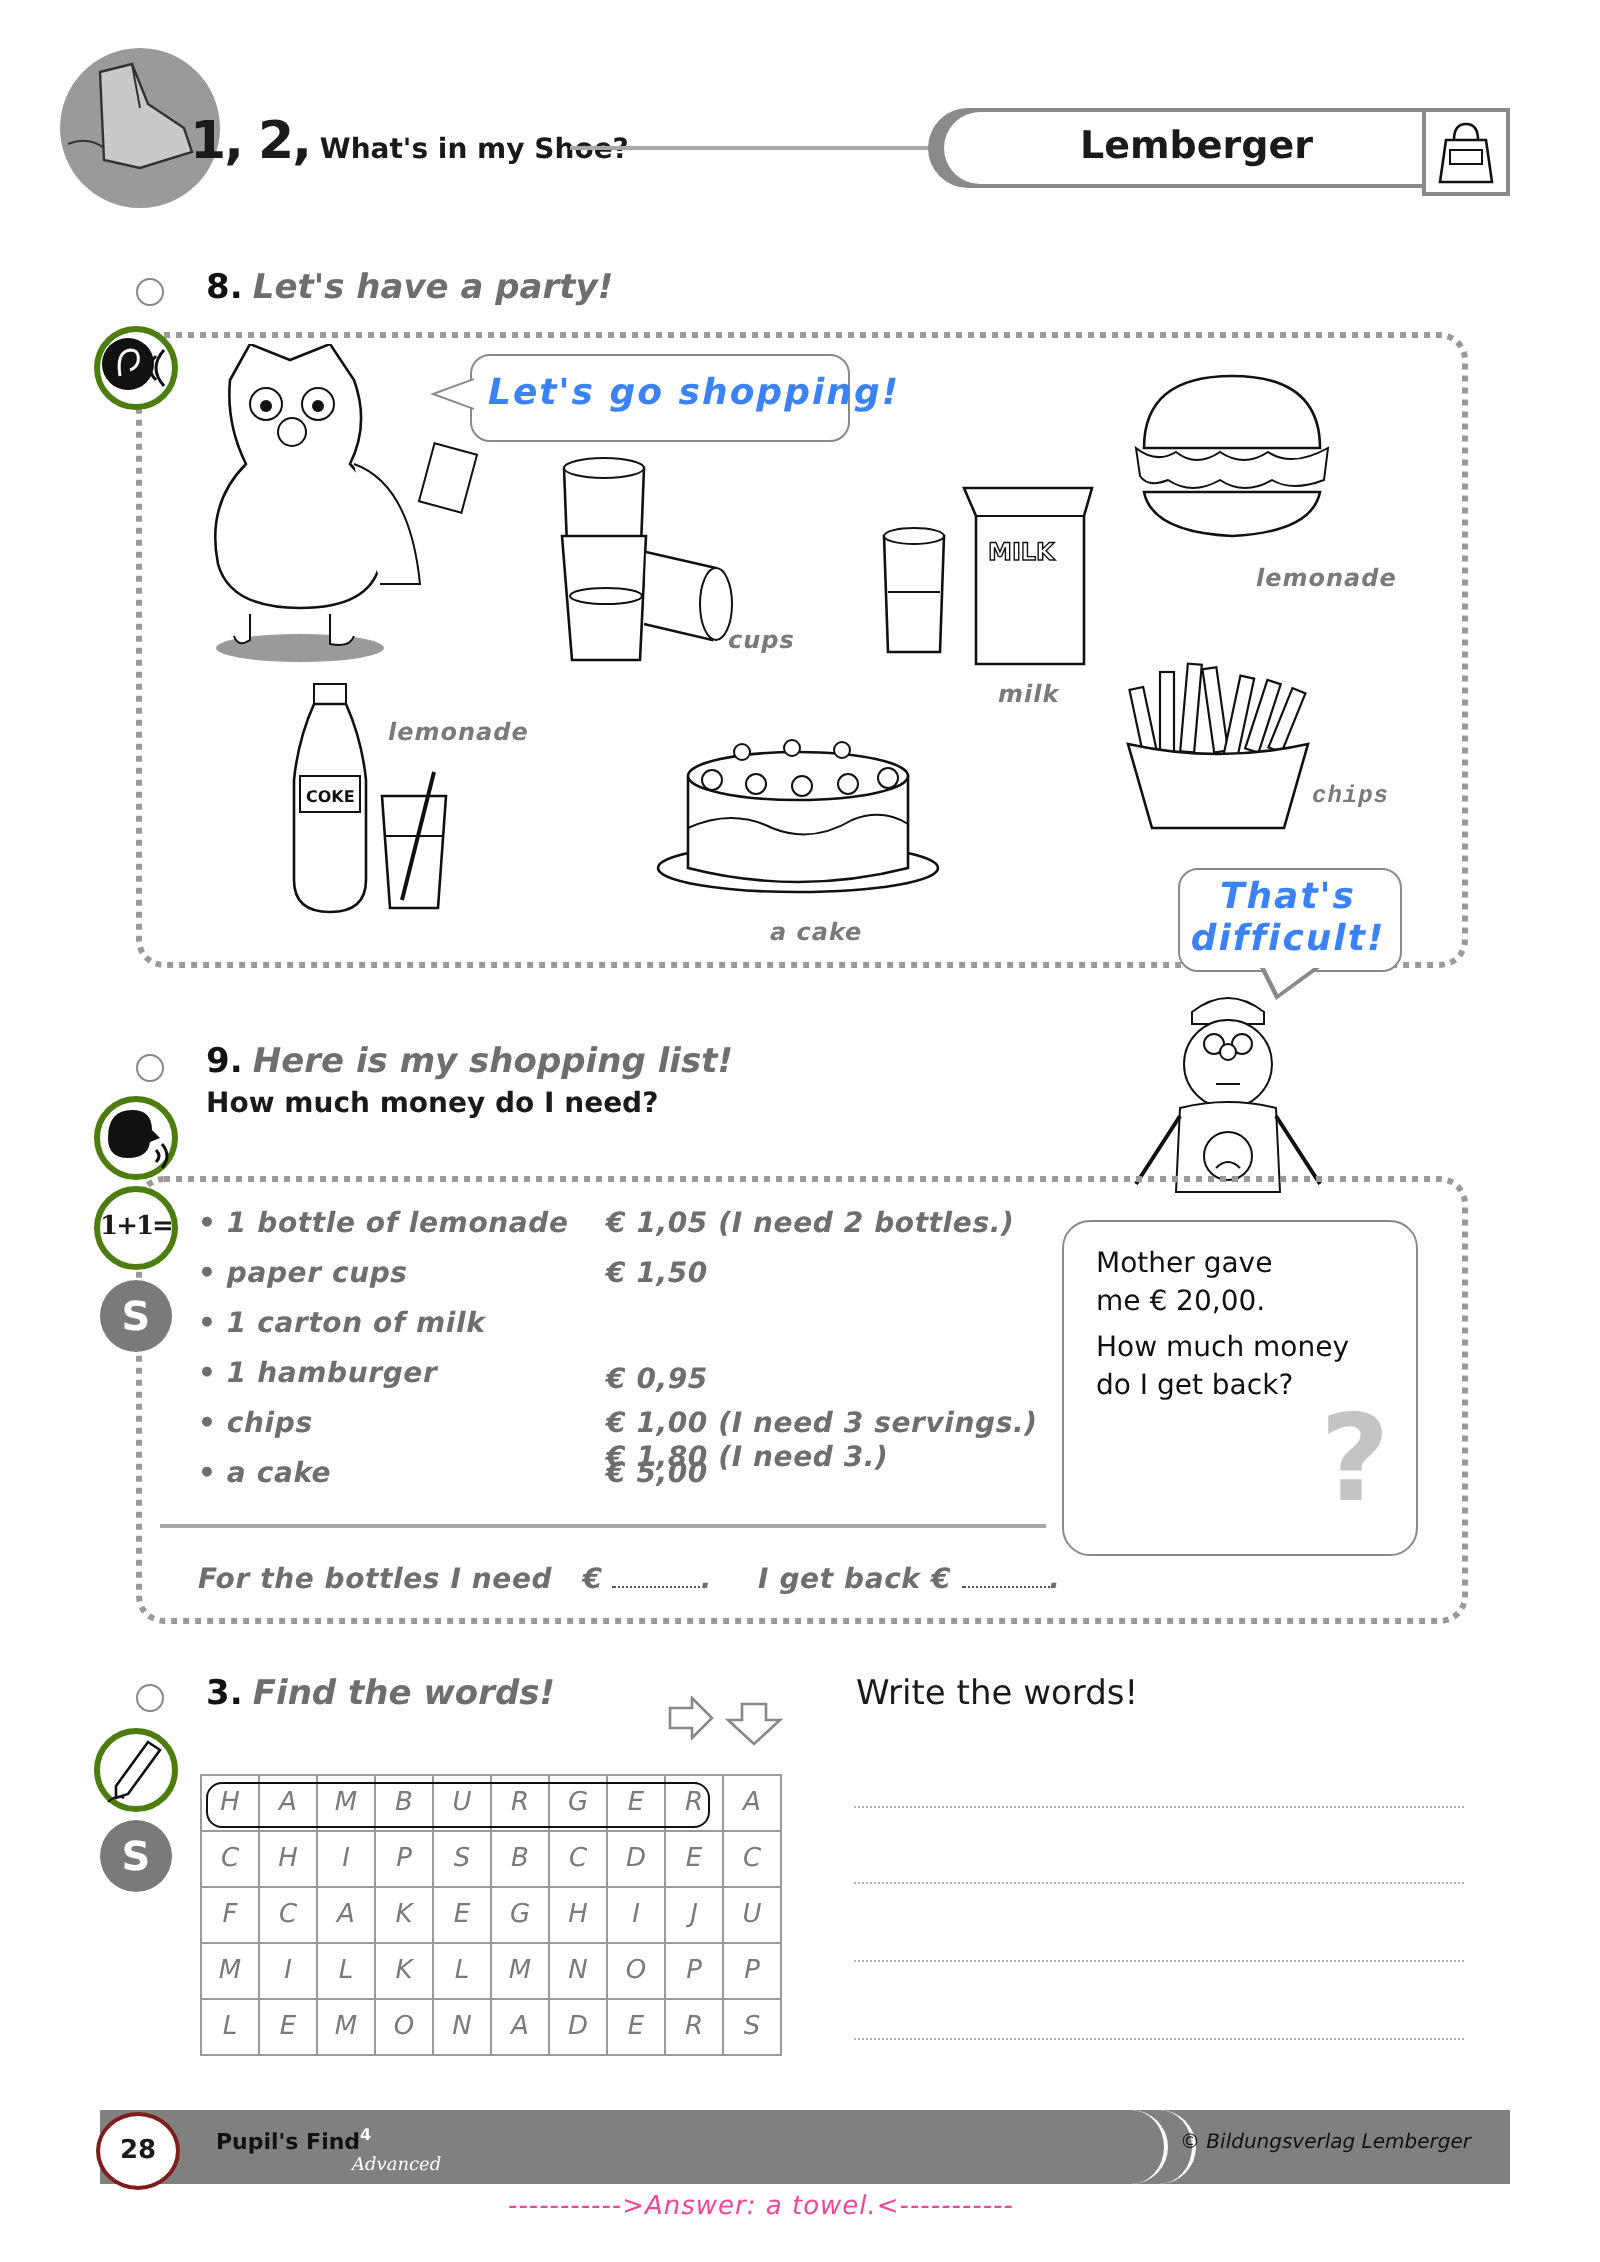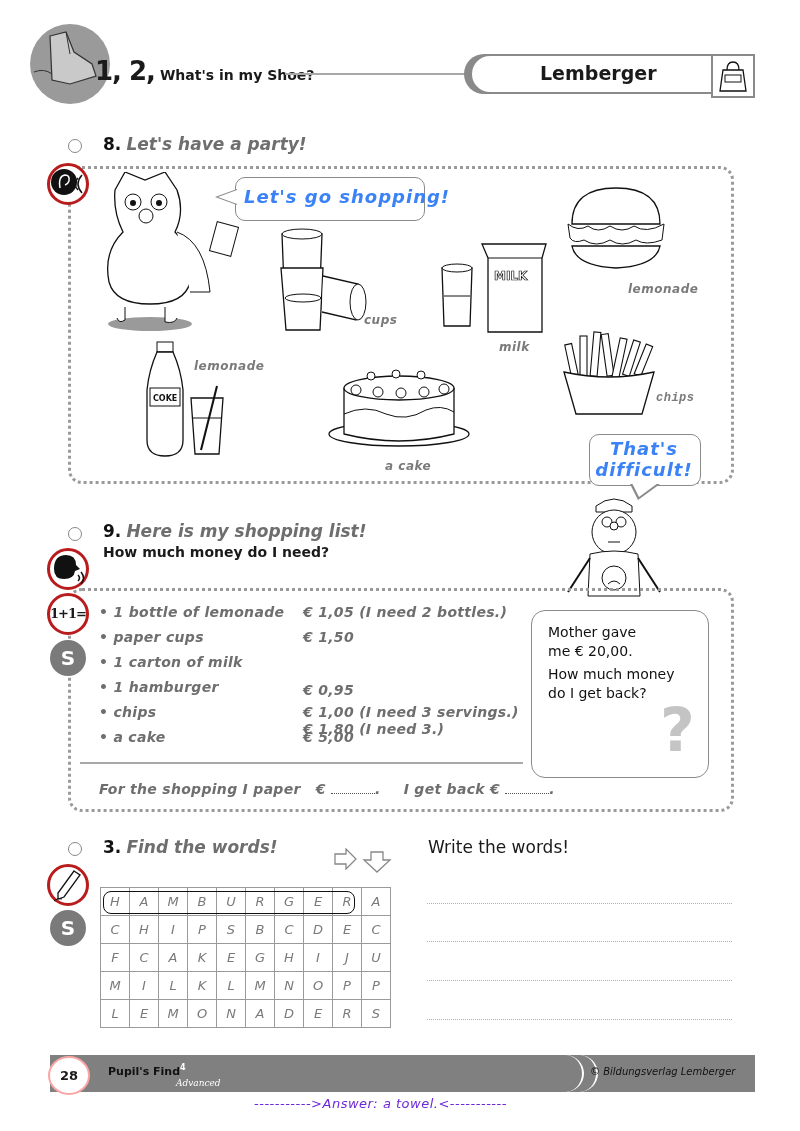--- a/index.html
+++ b/index.html
@@ -17,41 +17,41 @@
   .shopping-text { left:540px; top:62px; width:110px; text-align:center; font-size:19px; font-weight:bold; }
   .bag-box { left:711px; top:54px; width:40px; height:40px; border:2px solid #8a8a8a; background:#fff; }
 
   
   .task-circle { width:12px; height:12px; border:1.5px solid #888; border-radius:50%; background:#fff; }
   .task-num { font-size:17px; font-weight:bold; color:#111; }
   .task-title { font-size:17px; }
 
   .dotted-box { border:3px dotted #9a9a9a; border-radius:14px; }
 
-  .icon-disc { border-radius:50%; border:3px solid #b91c1c; background:#fff; box-sizing:border-box; }
+  .icon-disc { border-radius:50%; border:3px solid #4d7c0f; background:#fff; box-sizing:border-box; }
 
   .speech { border:1.5px solid #8a8a8a; border-radius:10px; background:#fff; }
   .speech-text { font-size:18px; color:#3b82f6; font-style:italic; font-weight:bold; letter-spacing:1px; }
 
   .list-item { font-size:14px; color:#6e6e6e; font-style:italic; font-weight:bold; white-space:nowrap; letter-spacing:0.3px;}
   .list-price { font-size:14px; color:#6e6e6e; font-style:italic; font-weight:bold; white-space:nowrap; letter-spacing:0.3px;}
 
   .mother-box { left:531px; top:610px; width:176px; height:166px; border:1.5px solid #8a8a8a;
                 border-radius:14px; background:#fff; }
   .mother-text { font-size:14px; line-height:19px; color:#111; }
 
   table.grid { border-collapse:collapse; }
   table.grid td { width:28px; height:27px; border:1.2px solid #9a9a9a; text-align:center;
                   font-size:13px; font-style:italic; color:#7a7a7a; padding:0; }
 
   .write-line { height:0; border-top:1.5px dotted #b0b0b0; width:305px; }
 
   .footer-bar { left:50px; top:1055px; width:705px; height:37px; background:#808080; }
   .page-num { left:48px; top:1056px; width:38px; height:35px; border-radius:50%; background:#fff;
-              border:2px solid #fca5a5; font-size:13px; font-weight:bold; text-align:center; line-height:35px; }
+              border:2px solid #7f1d1d; font-size:13px; font-weight:bold; text-align:center; line-height:35px; }
 </style>
 </head>
 <body>
 
 <div class="abs logo-circle">
   <svg width="80" height="80" viewBox="0 0 80 80">
     <path d="M20 12 L36 8 L44 28 L62 40 L66 52 L40 60 L22 56 Z" fill="#c9c9c9" stroke="#333" stroke-width="1.2"></path>
     <path d="M36 8 L40 30" stroke="#333" stroke-width="1" fill="none"></path>
     <path d="M4 48 Q14 44 22 50" stroke="#333" stroke-width="1" fill="none"></path>
   </svg>
@@ -244,21 +244,21 @@
   <div class="list-price abs" style="left:204px;top:75px;margin-top:42px;">€ 1,80 (I need 3.)</div>
   <div class="list-item abs" style="left:0;top:100px;">• chips</div>
   <div class="list-price abs" style="left:204px;top:100px;">€ 1,00 (I need 3 servings.)</div>
   <div class="list-item abs" style="left:0;top:125px;">• a cake</div>
   <div class="list-price abs" style="left:204px;top:125px;">€ 5,00</div>
 </div>
 
 <div class="abs" style="left:80px;top:762px;width:443px;height:2px;background:#a8a8a8;"></div>
 
 <div class="abs" style="left:99px;top:779px;white-space:nowrap;">
-  <span class="list-item">For the shopping I paper</span>
+  <span class="list-item">For the bottles I need</span>
   <span class="list-item" style="margin-left:10px;">€</span>
   <span style="display:inline-block;width:44px;border-bottom:1.5px dotted #555;"></span><span class="list-item">.</span>
   <span class="list-item" style="margin-left:18px;">I get back €</span>
   <span style="display:inline-block;width:44px;border-bottom:1.5px dotted #555;"></span><span class="list-item">.</span>
 </div>
 
 <div class="abs mother-box"></div>
 <div class="abs mother-text" style="left:548px;top:623px;">
   <div>Mother gave</div>
   <div>me € 20,00.</div>
@@ -370,13 +370,13 @@
 
 <div class="abs footer-bar"></div>
 <div class="abs" style="left:556px;top:1055px;width:26px;height:37px;border-right:2px solid #fff;border-radius:0 30px 30px 0;"></div>
 <div class="abs" style="left:570px;top:1055px;width:26px;height:37px;border-right:2px solid #fff;border-radius:0 30px 30px 0;"></div>
 <div class="abs page-num">28</div>
 <div class="abs" style="left:108px;top:1063px;font-size:11px;font-weight:bold;color:#111;">
   <span>Pupil's Find</span><sup style="color:#fff;font-size:8px;">4</sup>
 </div>
 <div class="abs" style="left:140px;top:1078px;font-size:9px;font-style:italic;color:#fff;font-family:'DejaVu Serif', serif;margin-left:36px;">Advanced</div>
 <div class="abs" style="left:590px;top:1066px;font-size:10px;font-style:italic;color:#111;">© Bildungsverlag Lemberger</div>
-<div class="abs" style="left:254px;top:1096px;font-size:13px;font-style:italic;color:#6d28d9;letter-spacing:0.5px;">-----------&gt;Answer: a towel.&lt;-----------</div>
+<div class="abs" style="left:254px;top:1096px;font-size:13px;font-style:italic;color:#ec4899;letter-spacing:0.5px;">-----------&gt;Answer: a towel.&lt;-----------</div>
 
 </body></html>

